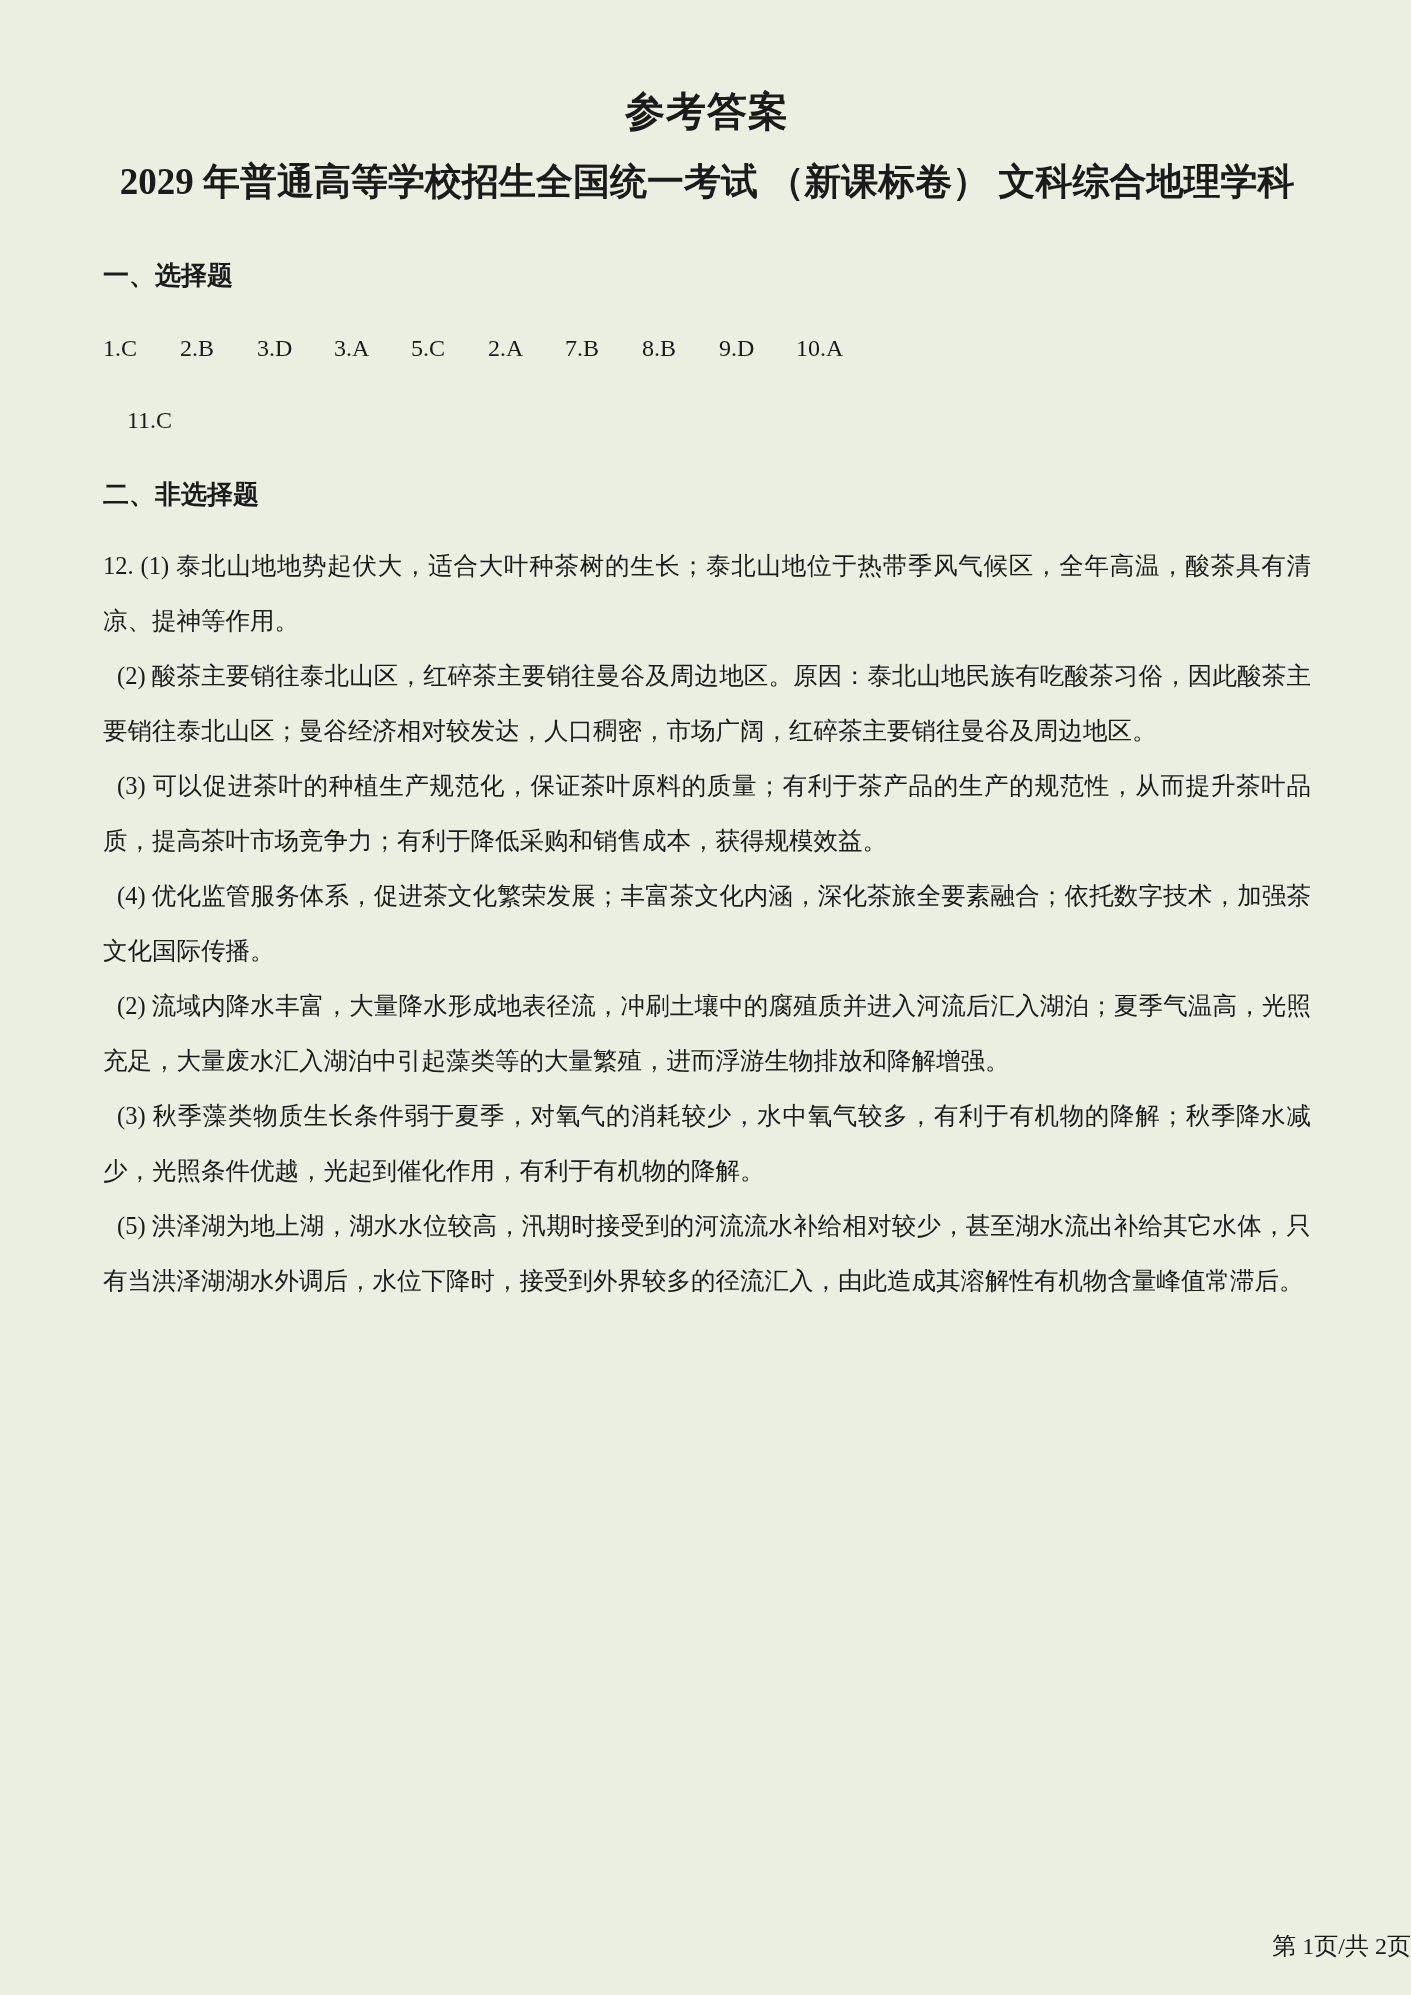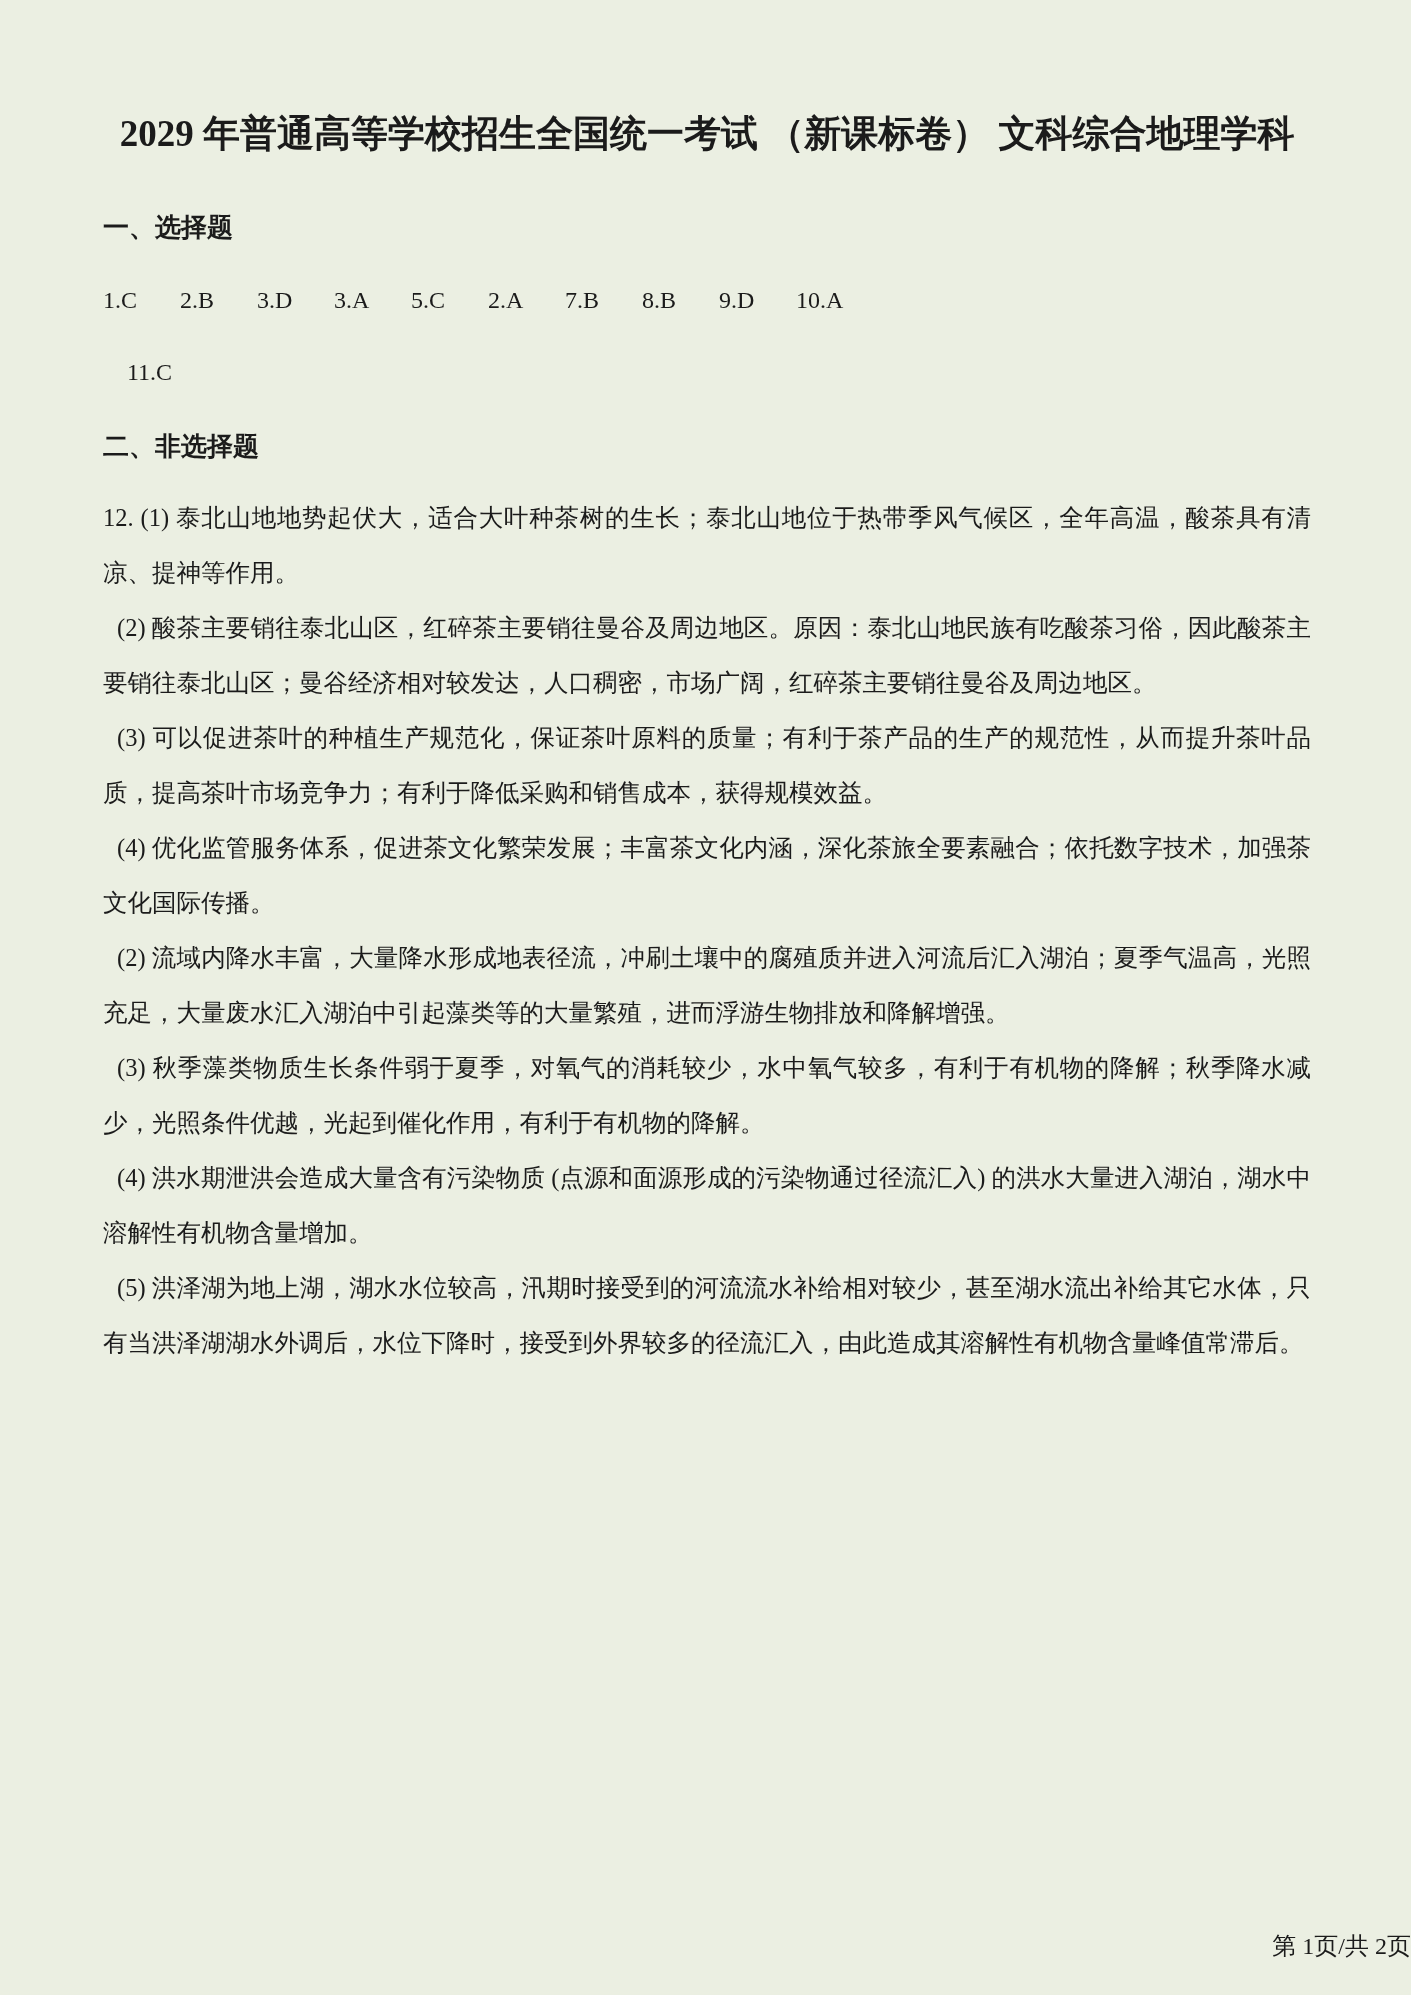--- a/index.html
+++ b/index.html
@@ -65,20 +65,21 @@
     text-align: right;
     font-size: 24px;
     color: #1b1b1b;
   }
 </style>
 </head>
 <body>
 
 <div class="page">
 
+  <div class="doc-title">参考答案</div>
 
   <div class="doc-subtitle">2029 年普通高等学校招生全国统一考试 （新课标卷） 文科综合地理学科</div>
 
   <div class="section-heading heading-choice">一、选择题</div>
 
   <div class="answer-grid row1">
     <span class="answer-item">1.C</span>
     <span class="answer-item">2.B</span>
     <span class="answer-item">3.D</span>
     <span class="answer-item">3.A</span>
@@ -96,21 +97,20 @@
 
   <div class="section-heading heading-nonchoice">二、非选择题</div>
 
   <div class="body-text">
     <p class="p-main">12. (1) 泰北山地地势起伏大，适合大叶种茶树的生长；泰北山地位于热带季风气候区，全年高温，酸茶具有清凉、提神等作用。</p>
     <p class="p-sub">(2) 酸茶主要销往泰北山区，红碎茶主要销往曼谷及周边地区。原因：泰北山地民族有吃酸茶习俗，因此酸茶主要销往泰北山区；曼谷经济相对较发达，人口稠密，市场广阔，红碎茶主要销往曼谷及周边地区。</p>
     <p class="p-sub">(3) 可以促进茶叶的种植生产规范化，保证茶叶原料的质量；有利于茶产品的生产的规范性，从而提升茶叶品质，提高茶叶市场竞争力；有利于降低采购和销售成本，获得规模效益。</p>
     <p class="p-sub">(4) 优化监管服务体系，促进茶文化繁荣发展；丰富茶文化内涵，深化茶旅全要素融合；依托数字技术，加强茶文化国际传播。</p>
     <p class="p-sub">(2) 流域内降水丰富，大量降水形成地表径流，冲刷土壤中的腐殖质并进入河流后汇入湖泊；夏季气温高，光照充足，大量废水汇入湖泊中引起藻类等的大量繁殖，进而浮游生物排放和降解增强。</p>
     <p class="p-sub">(3) 秋季藻类物质生长条件弱于夏季，对氧气的消耗较少，水中氧气较多，有利于有机物的降解；秋季降水减少，光照条件优越，光起到催化作用，有利于有机物的降解。</p>
-    <p class="p-sub gap-above">(4) 洪水期泄洪会造成大量含有污染物质 (点源和面源形成的污染物通过径流汇入) 的洪水大量进入湖泊，湖水中溶解性有机物含量增加。</p>
     <p class="p-sub">(5) 洪泽湖为地上湖，湖水水位较高，汛期时接受到的河流流水补给相对较少，甚至湖水流出补给其它水体，只有当洪泽湖湖水外调后，水位下降时，接受到外界较多的径流汇入，由此造成其溶解性有机物含量峰值常滞后。</p>
   </div>
 
   <div class="page-footer">
     <span>第 1页/共 2页</span>
   </div>
 
 </div>
 
 </body></html>

